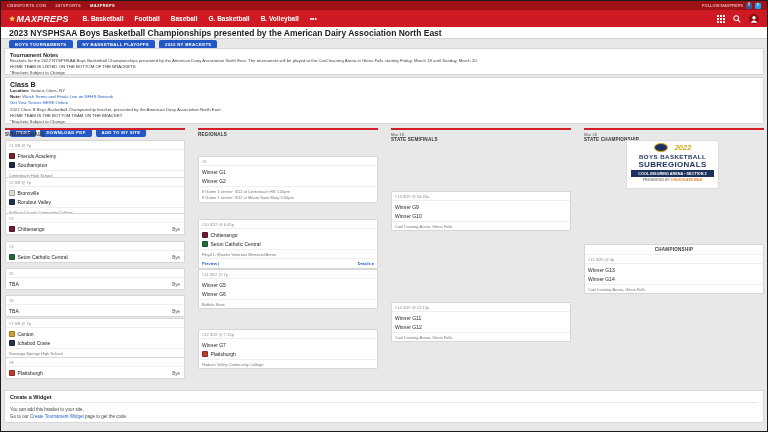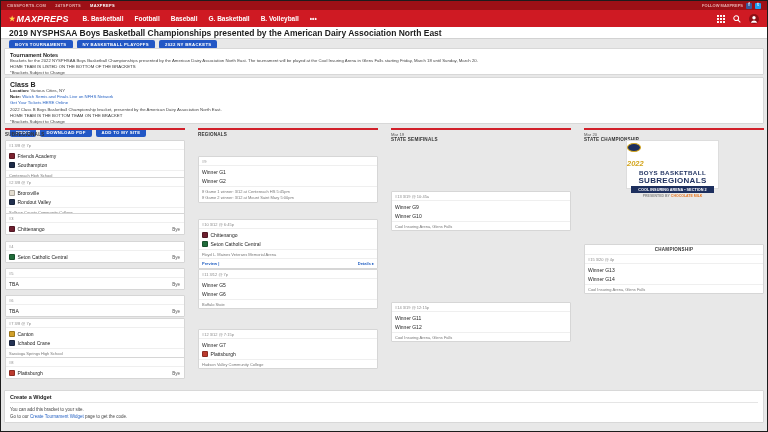--- a/index.html
+++ b/index.html
@@ -62,21 +62,21 @@
   .g-team{display:flex;align-items:center;gap:2.5px;padding:1.5px 3px;font-size:5px;color:#1d1d1d;cursor:pointer;}
   .t-logo{width:6px;height:6px;border-radius:1px;flex:none;border:.5px solid rgba(0,0,0,.25);box-sizing:border-box;}
   .g-bye{position:absolute;right:4px;top:50%;transform:translateY(-50%);font-size:4.5px;color:#555;}
   .g-venue{border-top:1px solid #efefef;padding:1.5px 3px;font-size:4px;color:#777;}
   .g-venue.nb{border-top:none;padding-top:0;}
   .g-links{display:flex;justify-content:space-between;padding:1.5px 3px 2px;border-top:1px solid #efefef;}
   .g-link{font-size:4px;color:#2763c4;font-weight:bold;cursor:pointer;}
   
   .promo{position:absolute;left:625px;top:14px;width:93px;height:49px;background:#fff;
     border:1px solid #ddd;text-align:center;box-sizing:border-box;padding-top:2px;cursor:pointer;}
-  .promo-top{display:flex;justify-content:center;align-items:flex-start;gap:7px;flex-direction:column;}
+  .promo-top{display:flex;justify-content:center;align-items:flex-start;gap:7px;}
   .promo-oval{width:12px;height:7px;background:#1d2f5e;border:1px solid #d4a61f;border-radius:50%;}
   .promo-year{color:#d4a61f;font-weight:bold;font-style:italic;font-size:7.5px;}
   .promo-l1{color:#1d2f5e;font-weight:bold;font-size:6.2px;letter-spacing:.4px;margin-top:.5px;}
   .promo-l2{color:#1d2f5e;font-weight:bold;font-size:8px;letter-spacing:.3px;}
   .promo-band{background:#1d2f5e;color:#fff;font-size:3.8px;font-weight:bold;padding:1.5px 0;margin:1.5px 4px 1px;}
   .promo-pres{font-size:3.5px;color:#8a8a8a;font-weight:bold;}
   .promo-sponsor{color:#e87722;font-weight:bold;}
   
   .widget-card{top:389px;height:33px;}
   .widget-card .card-title{border-bottom:1px solid #e5e5e5;padding-bottom:2px;margin-bottom:2.5px;}
@@ -133,21 +133,21 @@
       <svg width="10" height="10" viewBox="0 0 10 10">
           <circle cx="5" cy="5" r="5" fill="#8e0f16"></circle>
           <circle cx="5" cy="3.8" r="1.7" fill="#fff"></circle>
           <path d="M1.8 8.8a3.4 3.4 0 0 1 6.4 0z" fill="#fff"></path>
         </svg>
     </span>
   </span>
 </div>
 
 <div class="titlebar">
-  <h1>2019 NYSPHSAA Boys Basketball Championships presented by the American Dairy Association North East</h1>
+  <h1>2023 NYSPHSAA Boys Basketball Championships presented by the American Dairy Association North East</h1>
 </div>
 
 <div class="btnrow">
   <button class="blue-btn">BOYS TOURNAMENTS</button>
   <button class="blue-btn">NY BASKETBALL PLAYOFFS</button>
   <button class="blue-btn">2022 NY BRACKETS</button>
 </div>
 
 <div class="card notes-card">
   <div class="card-title">Tournament Notes</div>

